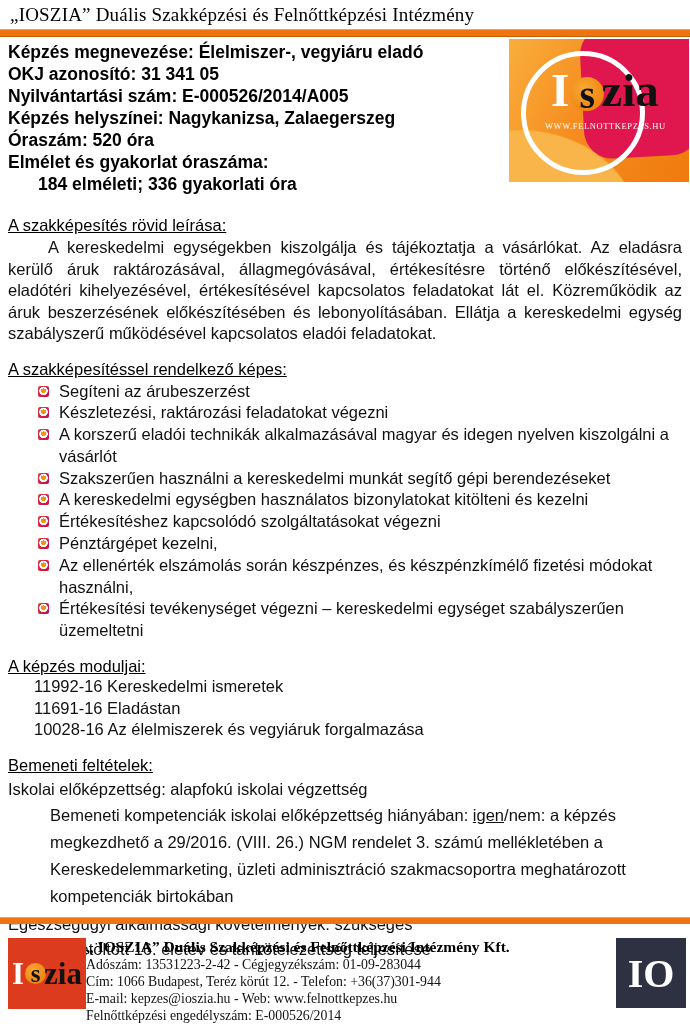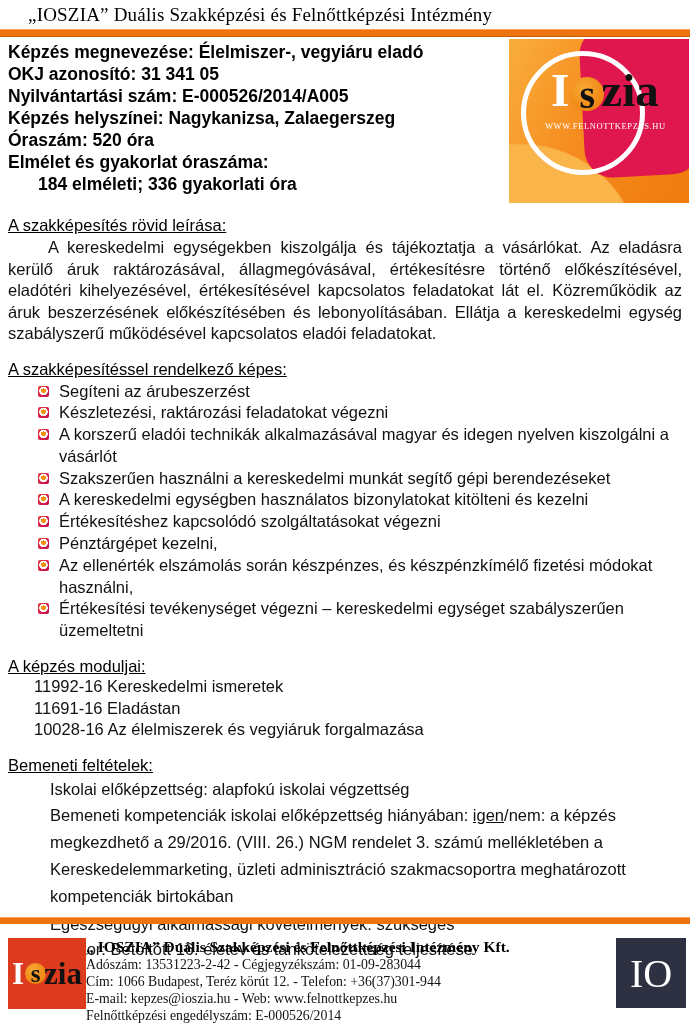--- a/index.html
+++ b/index.html
@@ -2,29 +2,29 @@
 <html><head>
 <meta charset="utf-8">
 <style>
   * { margin:0; padding:0; box-sizing:border-box; }
   html,body { background:#ffffff; }
   body { width:690px; font-family:"Liberation Sans", sans-serif; color:#111; }
   .page { position:relative; width:690px; height:1024px; background:#fff; overflow:hidden; }
 
   
   .hdr-title { font-family:"Liberation Serif", serif; font-size:19px; color:#000;
-               padding:4px 10px 3px 28px; letter-spacing:0.2px; }
+               padding:4px 10px 3px 10px; letter-spacing:0.2px; }
   .hdr-bar { height:8px; background:#ee7410; border-top:1px solid #f9a053; border-bottom:1px solid #c85e03; }
 
   
   .top-block { position:relative; padding:4px 190px 6px 8px; min-height:152px; }
   .course-line { font-weight:bold; font-size:17.5px; line-height:22px; color:#000; }
   .course-line.indent { padding-left:30px; }
 
-  .logo { position:absolute; top:2px; right:1px; width:180px; height:164px; overflow:hidden;
+  .logo { position:absolute; top:2px; right:1px; width:180px; height:143px; overflow:hidden;
           background:linear-gradient(115deg,#f9ae3c 0%,#f68b1f 45%,#ef7b0c 100%); }
   .logo-swoosh { position:absolute; left:-30%; bottom:-55%; width:120%; height:110%;
                  background:radial-gradient(ellipse at 30% 80%, #f9b44a 0 55%, rgba(0,0,0,0) 56%); }
   .logo-red { position:absolute; top:-14px; right:-8px; width:64%; height:92%;
               background:#e0164f; border-radius:28px; transform:rotate(-3deg); }
   .logo-ring { position:absolute; left:12px; top:12px; width:124px; height:124px;
                border:5px solid #fff; border-radius:50%; }
   .logo-text { position:absolute; left:42px; top:28px; font-family:"Liberation Serif", serif;
                font-weight:bold; font-size:47px; line-height:47px; white-space:nowrap; }
   .logo-text .li { color:#ffffff; }
@@ -42,42 +42,42 @@
   .para.first-indent { text-indent:40px; }
 
   ul.cap-list { list-style:none; margin:2px 0 0 30px; }
   ul.cap-list li { display:flex; align-items:flex-start; font-size:16.5px; line-height:21.8px; }
   .bullet-ico { flex:0 0 11px; width:11px; height:11px; margin:5px 10px 0 0; border-radius:2px;
       background:
         radial-gradient(circle at 50% 45%, #f2920f 0 2.5px, #ffffff 2.5px 4px, rgba(0,0,0,0) 4.5px),
         linear-gradient(135deg,#e2403a 0%, #d81b4e 60%, #b8123e 100%); }
 
   .mod-line { font-size:16.5px; line-height:21.5px; margin-left:26px; }
-  .entry-line { font-size:16.5px; line-height:22px; margin-left:42px; margin-top:3px; }
+  .entry-line { font-size:16.5px; line-height:22px; margin-top:3px; }
   .entry-para { font-size:16.5px; line-height:27px; margin-left:42px; margin-top:2px; }
   .u { text-decoration:underline; }
 
   
   .bottom { position:absolute; left:0; right:0; bottom:0; }
   .ftr-bar { height:7px; background:#ee7410; border-top:1px solid #f9a053; }
   .ftr { display:flex; align-items:flex-start; padding:7px 2px 0 8px; }
   .ftr-logo { flex:0 0 78px; height:71px; background:#dc3b1e; margin-top:7px;
               display:flex; align-items:center; justify-content:center;
               font-family:"Liberation Serif", serif; font-weight:bold; font-size:31px; }
   .ftr-logo .fi { color:#fff; }
   .ftr-logo .fo { display:inline-block; width:21px; height:21px; margin:0 -2px 0 1px; vertical-align:-1px;
                   background:radial-gradient(circle at 40% 35%, #f8a935, #ef8410 75%);
                   border-radius:50%; color:#111; font-size:25px; line-height:22px; text-align:center; }
   .ftr-logo .fz { color:#111; }
   .ftr-center { flex:1; text-align:left; font-family:"Liberation Serif", serif; padding-top:7px; }
   .ftr-company { font-size:15.5px; font-weight:bold; color:#000; line-height:18px; }
   .ftr-line { font-size:13.8px; color:#111; line-height:17px; }
   .ftr-io { flex:0 0 70px; height:70px; background:#2d3142; margin:7px 2px 0 0;
             display:flex; align-items:center; justify-content:center;
-            font-family:"Liberation Serif", serif; color:#fff; font-size:40px; }
+            font-family:"Liberation Serif", serif; color:#fff; font-size:40px;font-weight:bold; }
 </style>
 </head>
 <body>
 
 <div class="page">
 
   <div class="hdr-title">„IOSZIA” Duális Szakképzési és Felnőttképzési Intézmény</div>
   <div class="hdr-bar"></div>
 
   <div class="top-block">

